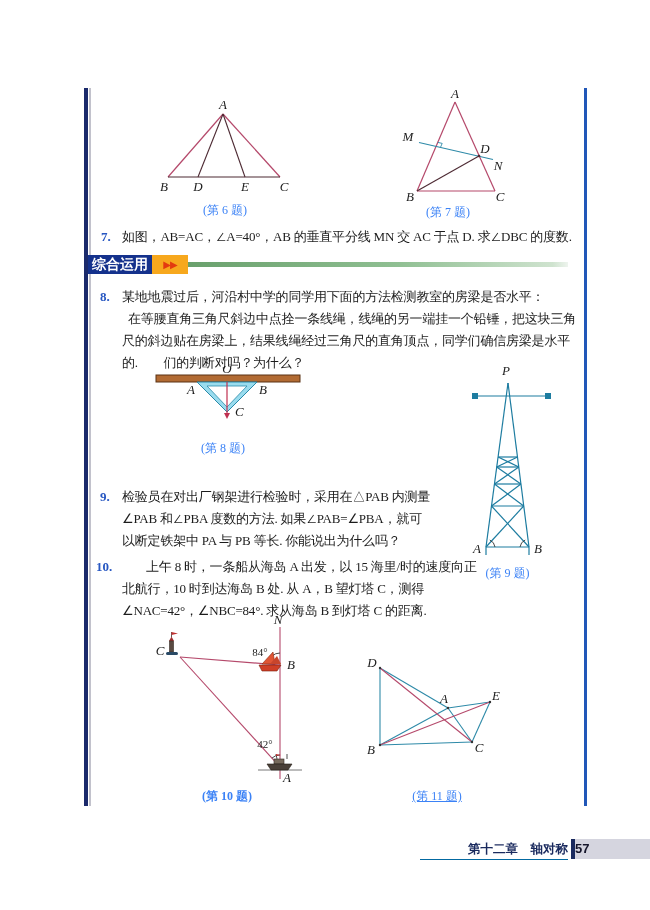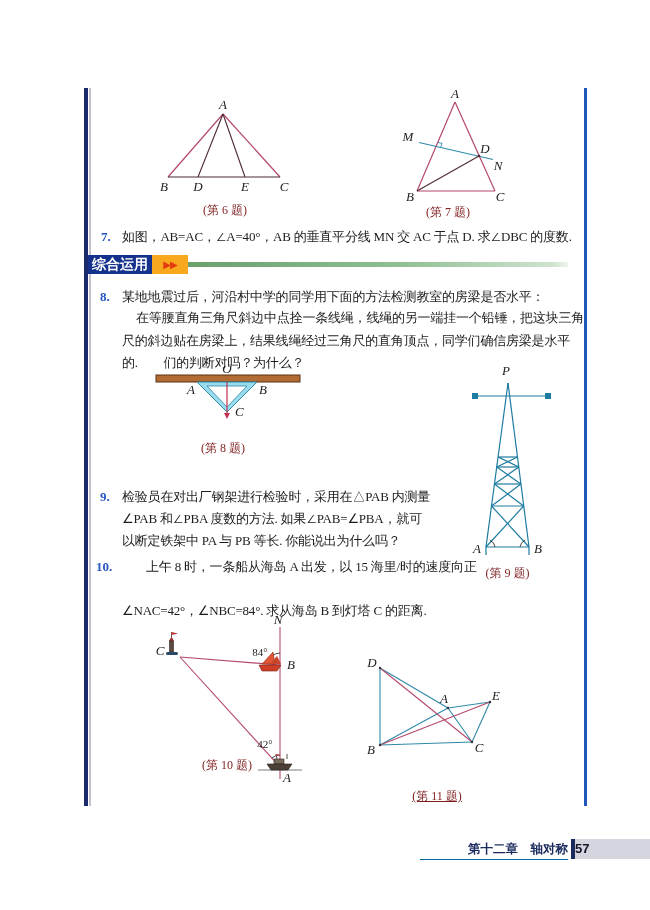--- a/index.html
+++ b/index.html
@@ -1,21 +1,21 @@
 <!DOCTYPE html>
 <html><head>
 <meta charset="utf-8">
 <style>
   html,body{margin:0;padding:0;}
   body{width:650px;height:910px;background:#ffffff;font-family:"Liberation Serif",serif;}
   .page{position:relative;width:650px;height:910px;background:#ffffff;overflow:hidden;}
   .abs{position:absolute;}
   .body-line{font:13px/22px "Liberation Serif",serif;color:#1c1c1c;white-space:nowrap;letter-spacing:-0.2px;}
   .prob-num{font:bold 13px/22px "Liberation Serif",serif;color:#2757c2;}
-  .caption{font:12px/14px "Liberation Serif",serif;color:#7f1d1d;text-align:center;white-space:nowrap;}
+  .caption{font:12px/14px "Liberation Serif",serif;color:#3b82f6;text-align:center;white-space:nowrap;}
   .lbl{font:italic 13px "Liberation Serif",serif;fill:#1c1c1c;}
   .angle-lbl{font:11px "Liberation Serif",serif;fill:#1c1c1c;}
   .banner-blue{background:#14318c;color:#fff;font:bold 14px/19px "Liberation Sans",sans-serif;text-align:center;}
   .banner-orange{background:#f7a81d;display:flex;align-items:center;justify-content:center;}
   .banner-arrows{color:#e33b10;font:10px "DejaVu Sans",sans-serif;letter-spacing:-1px;}
   .green-rule{background:linear-gradient(to right,#69a06c,#8fbf92 55%,#cfe3cf 96%,#eef4ee);}
   .footer-chapter{font:bold 12.5px/19px "Liberation Serif",serif;color:#1a2a5e;text-align:right;border-bottom:1px solid #0369a1;}
   .footer-strip{background:#d5d5df;font:bold 13px/20px "Liberation Sans",sans-serif;color:#15152a;padding-left:0;box-sizing:border-box;}
   .spine-navy{background:#1b2a6b;}
   .spine-shadow{background:#c2c2cc;}
@@ -71,21 +71,21 @@
   <div class="abs body-line" style="left:122px;top:226px;">如图，AB=AC，∠A=40°，AB 的垂直平分线 MN 交 AC 于点 D. 求∠DBC 的度数.</div>
 
   <div class="abs banner-blue" style="left:88px;top:255px;width:64px;height:19px;">综合运用</div>
   <div class="abs banner-orange" style="left:152px;top:255px;width:36px;height:19px;">
     <span class="banner-arrows">▶▶</span>
   </div>
   <div class="abs green-rule" style="left:188px;top:262px;width:380px;height:5px;"></div>
 
   <div class="abs prob-num" style="left:100px;top:286px;">8.</div>
   <div class="abs body-line" style="left:122px;top:286px;">某地地震过后，河沿村中学的同学用下面的方法检测教室的房梁是否水平：</div>
-  <div class="abs body-line" style="left:136px;top:308px;font-family:Liberation Mono, monospace;">在等腰直角三角尺斜边中点拴一条线绳，线绳的另一端挂一个铅锤，把这块三角</div>
+  <div class="abs body-line" style="left:128px;top:308px;">在等腰直角三角尺斜边中点拴一条线绳，线绳的另一端挂一个铅锤，把这块三角</div>
   <div class="abs body-line" style="left:122px;top:330px;">尺的斜边贴在房梁上，结果线绳经过三角尺的直角顶点，同学们确信房梁是水平</div>
   <div class="abs body-line" style="left:122px;top:352px;">的.　　们的判断对吗？为什么？</div>
 
   <svg class="abs" style="left:140px;top:366px;" width="195" height="64" viewBox="0 0 195 64">
     <rect x="16" y="9" width="144" height="7" fill="#b26b33" stroke="#5a3315" stroke-width="1"></rect>
     <polygon points="57,16 117,16 87,46" fill="#9adcee" stroke="#2a8aaa" stroke-width="1"></polygon>
     <polygon points="67,20 107,20 87,41" fill="#ffffff" stroke="#2a8aaa" stroke-width="0.8"></polygon>
     <line x1="87" y1="16" x2="87" y2="49" stroke="#c03050" stroke-width="1.2"></line>
     <polygon points="84,47 90,47 87,53" fill="#c03050"></polygon>
     <text class="lbl" x="87" y="7" text-anchor="middle">O</text>
@@ -128,20 +128,21 @@
   </svg>
   <div class="abs caption" style="left:450px;top:566px;width:115px;">(第 9 题)</div>
 
   <div class="abs prob-num" style="left:100px;top:486px;">9.</div>
   <div class="abs body-line" style="left:122px;top:486px;">检验员在对出厂钢架进行检验时，采用在△PAB 内测量</div>
   <div class="abs body-line" style="left:122px;top:508px;">∠PAB 和∠PBA 度数的方法. 如果∠PAB=∠PBA，就可</div>
   <div class="abs body-line" style="left:122px;top:530px;">以断定铁架中 PA 与 PB 等长. 你能说出为什么吗？</div>
 
   <div class="abs prob-num" style="left:96px;top:556px;">10.</div>
   <div class="abs body-line" style="left:122px;top:556px;margin-left:24px;">上午 8 时，一条船从海岛 A 出发，以 15 海里/时的速度向正</div>
+  <div class="abs body-line" style="left:122px;top:578px;">北航行，10 时到达海岛 B 处. 从 A，B 望灯塔 C，测得</div>
   <div class="abs body-line" style="left:122px;top:600px;">∠NAC=42°，∠NBC=84°. 求从海岛 B 到灯塔 C 的距离.</div>
 
   <svg class="abs" style="left:140px;top:614px;" width="195" height="175" viewBox="0 0 195 175">
     <line x1="140" y1="13" x2="140" y2="165" stroke="#b5496b" stroke-width="1.1"></line>
     <g stroke="#b5496b" stroke-width="1.1">
       <line x1="40" y1="43" x2="140" y2="51"></line>
       <line x1="40" y1="43" x2="140" y2="153"></line>
     </g>
     <g stroke="#333333" stroke-width="0.9" fill="none">
       <path d="M 140,39 A 12,12 0 0 0 128,50"></path>
@@ -170,21 +171,21 @@
       <rect x="134" y="145" width="10" height="5" fill="#776a5c" stroke="#332a22" stroke-width="0.6"></rect>
       <polygon points="127,150 152,150 148,156 131,156" fill="#4a4038" stroke="#221c16" stroke-width="0.6"></polygon>
     </g>
     <text class="lbl" x="138" y="10" text-anchor="middle">N</text>
     <text class="lbl" x="20" y="41" text-anchor="middle">C</text>
     <text class="lbl" x="147" y="55">B</text>
     <text class="lbl" x="147" y="168" text-anchor="middle">A</text>
     <text class="angle-lbl" x="120" y="42" text-anchor="middle">84°</text>
     <text class="angle-lbl" x="125" y="134" text-anchor="middle">42°</text>
   </svg>
-  <div class="abs caption" style="left:167px;top:758px;width:120px;">(第 10 题)</div>
+  <div class="abs caption" style="left:167px;top:789px;width:120px;font-weight:bold;">(第 10 题)</div>
 
   <svg class="abs" style="left:350px;top:655px;" width="180" height="112" viewBox="0 0 180 112">
     <g stroke="#2e8aa8" stroke-width="1.1">
       <line x1="30" y1="13" x2="30" y2="90"></line>
       <line x1="30" y1="90" x2="122" y2="87"></line>
       <line x1="122" y1="87" x2="140" y2="47"></line>
       <line x1="30" y1="13" x2="98" y2="53"></line>
       <line x1="98" y1="53" x2="140" y2="47"></line>
       <line x1="30" y1="90" x2="98" y2="53"></line>
       <line x1="98" y1="53" x2="122" y2="87"></line>

